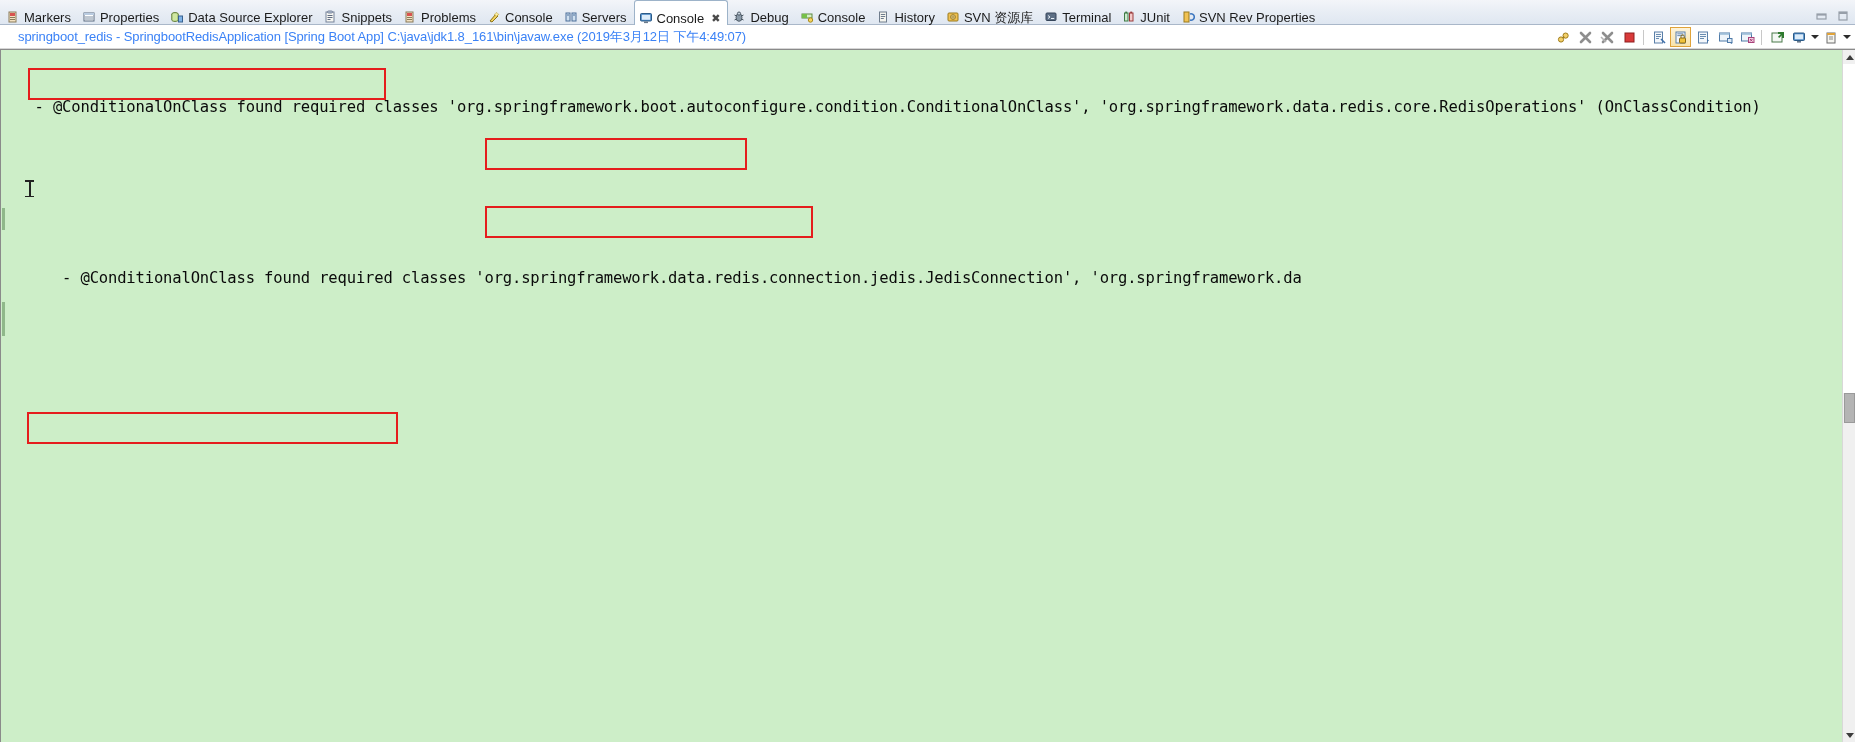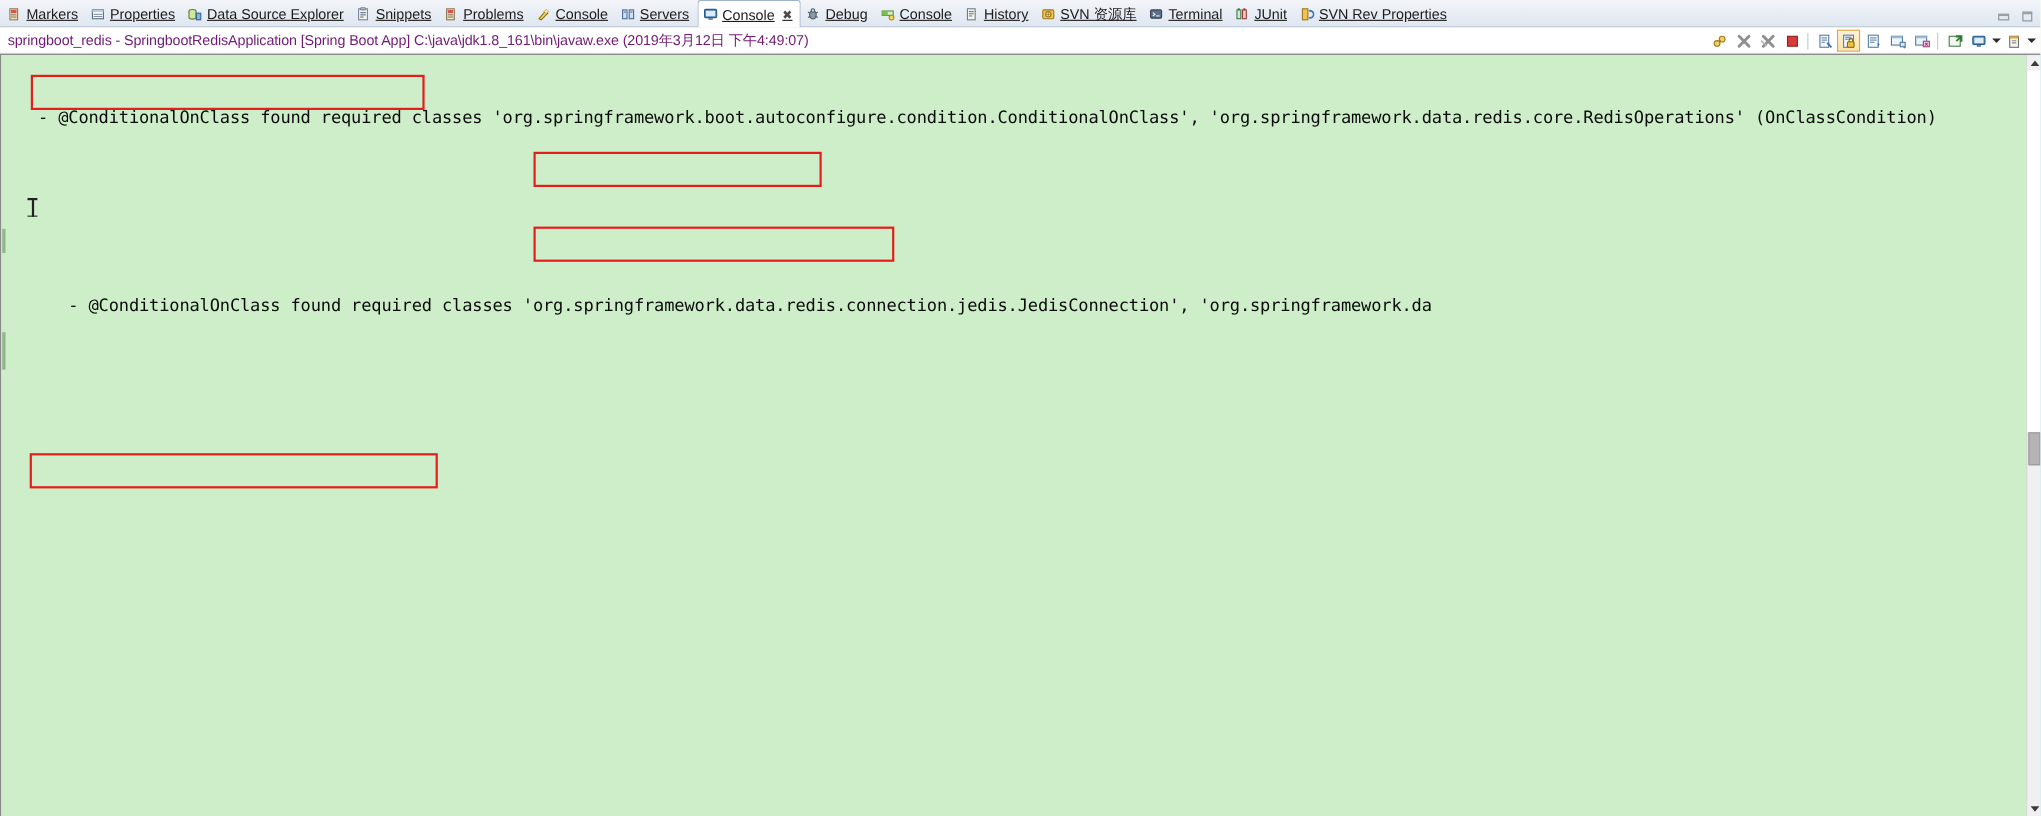--- a/index.html
+++ b/index.html
@@ -21,30 +21,29 @@
     height: 25px;
     background: linear-gradient(to bottom, #f3f5f9 0%, #e9eef5 45%, #dfe7f1 100%);
     border-bottom: 1px solid #a9b7c9;
     display: flex;
     align-items: flex-end;
     padding-left: 2px;
     box-sizing: border-box;
   }
   .tab {
     display: flex;
-    align-items: center;
+    align-items: flex-end;
     height: 23px;
     padding: 0 7px 0 4px;
     font-size: 13px;
     color: #1b1b1b;
     white-space: nowrap;
     cursor: default;
     position: relative;
     gap: 4px;
-    text-decoration: underline;
   }
   .tab.active {
     background: #ffffff;
     border-top: 1px solid #9db3c9;
     border-left: 1px solid #9db3c9;
     border-right: 1px solid #9db3c9;
     border-top-left-radius: 3px;
     border-top-right-radius: 3px;
     height: 24px;
     margin-bottom: -1px;
@@ -83,22 +82,22 @@
     position: relative;
     height: 24px;
     background: #ffffff;
     display: flex;
     align-items: center;
     box-sizing: border-box;
     border-bottom: 1px solid #d6d6d6;
   }
   .titlerow .title {
     font-size: 13px;
-    color: #701a75;
-    padding-left: 7px;
+    color: #3b82f6;
+    padding-left: 18px;
     white-space: nowrap;
     letter-spacing: -0.1px;
   }
   .toolbar {
     position: absolute;
     right: 4px;
     top: 1px;
     display: flex;
     align-items: center;
     height: 22px;

